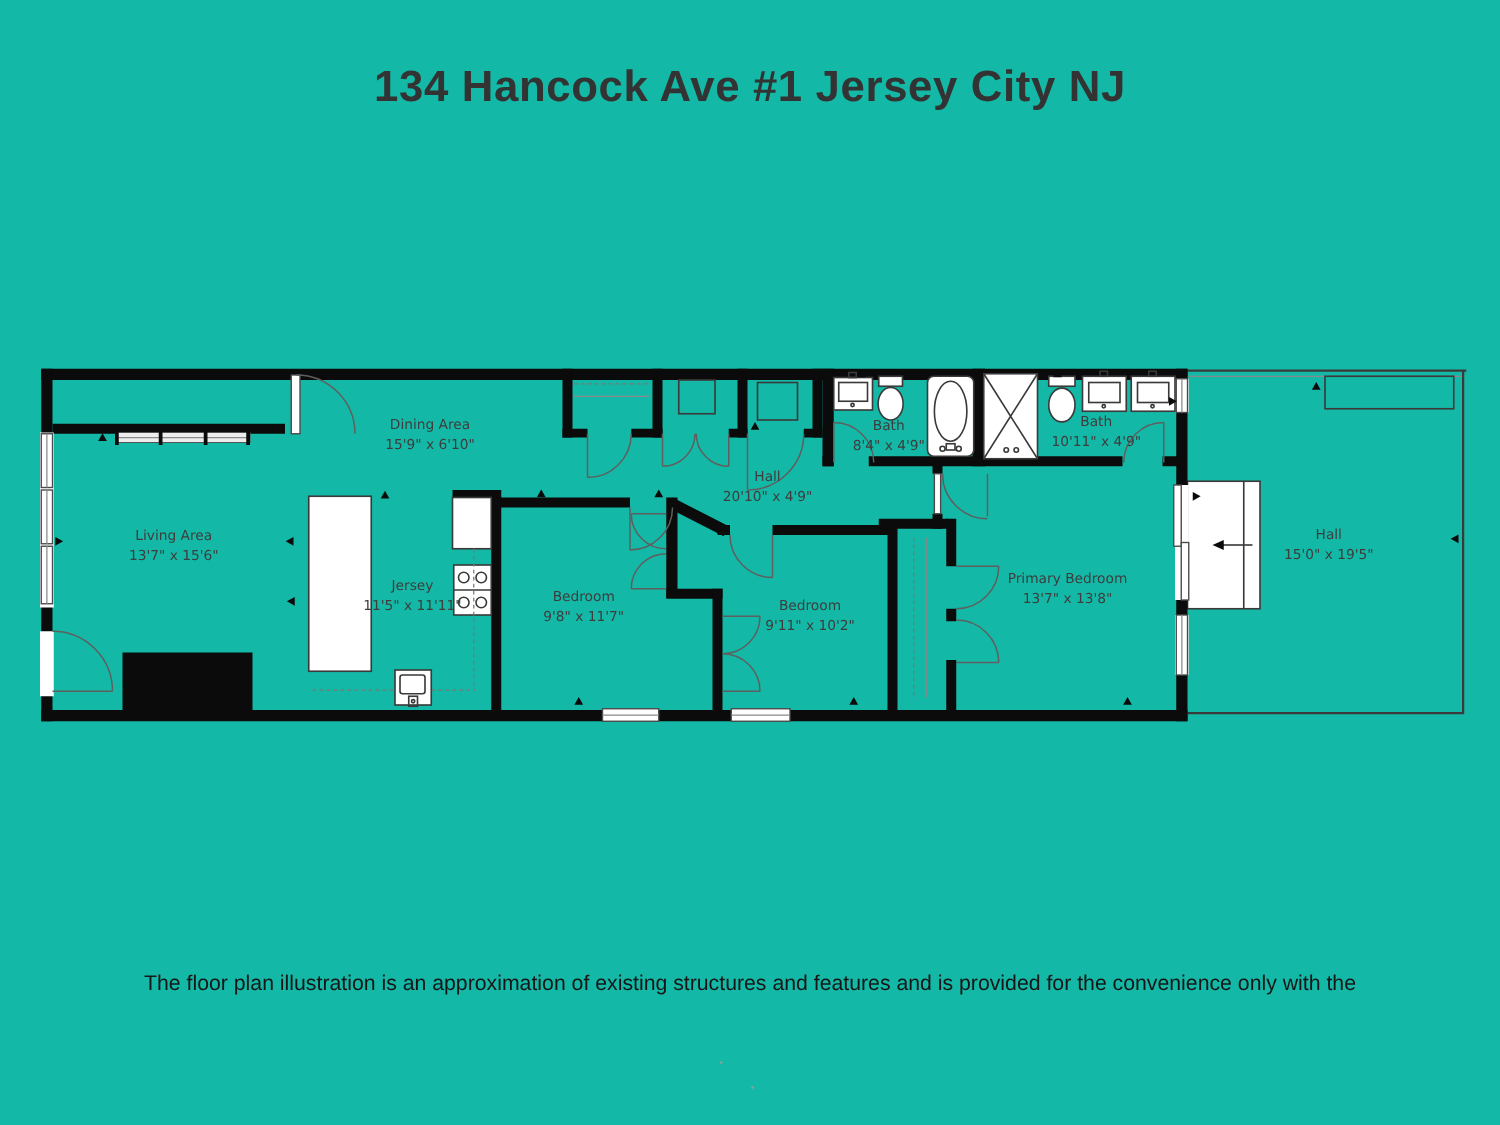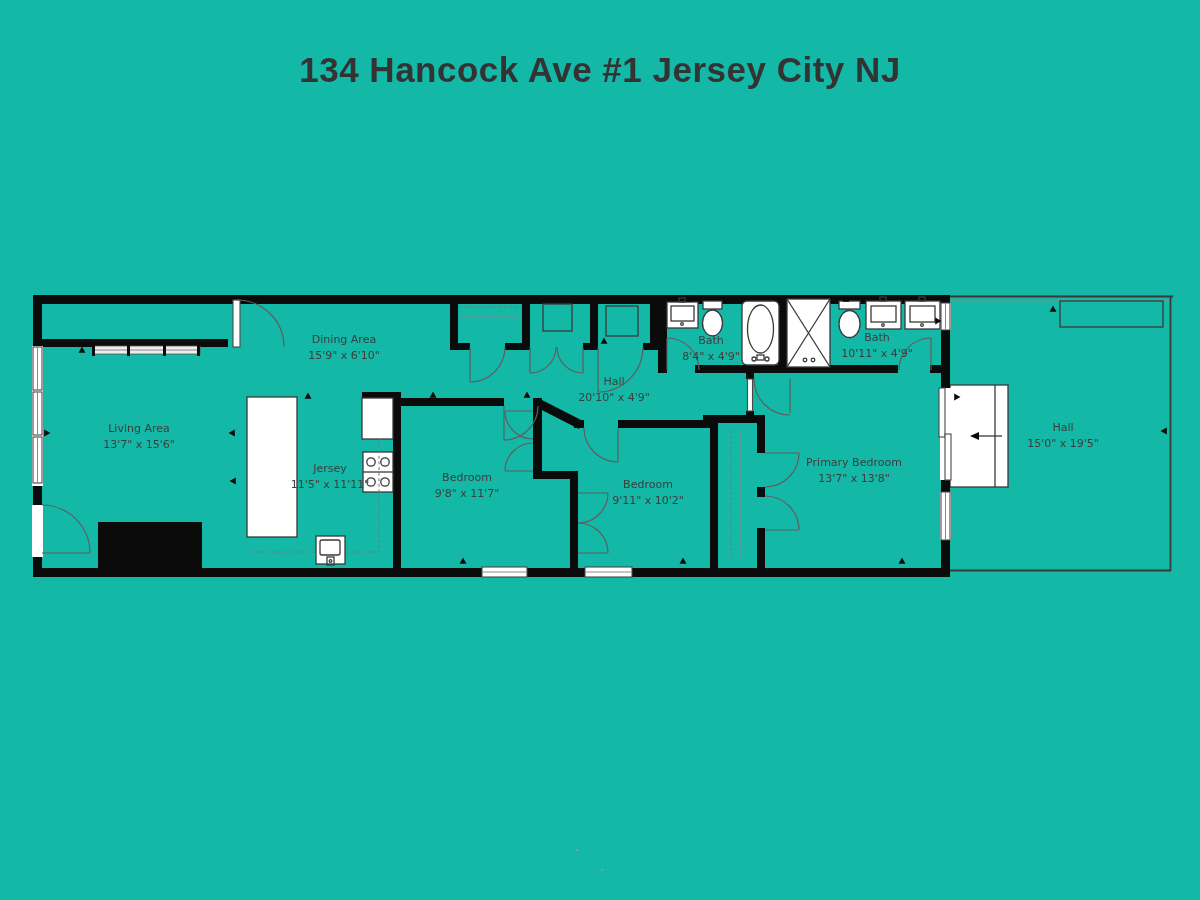--- a/index.html
+++ b/index.html
@@ -272,18 +272,19 @@
   <div class="room-label" style="left:854px;top:455px">
     <div>Primary Bedroom</div>
     <div>13'7" x 13'8"</div>
   </div>
   <div class="room-label" style="left:1063px;top:420px">
     <div>Hall</div>
     <div>15'0" x 19'5"</div>
   </div>
 
   <div class="disclaimer">
+    <div>The floor plan illustration is an approximation of existing structures and features and is provided for the convenience only with the</div>
   </div>
 
   <div class="artifact" style="left:576px;top:849px"></div>
   <div class="artifact" style="left:601px;top:869px"></div>
 
 </div>
 
 </body></html>

